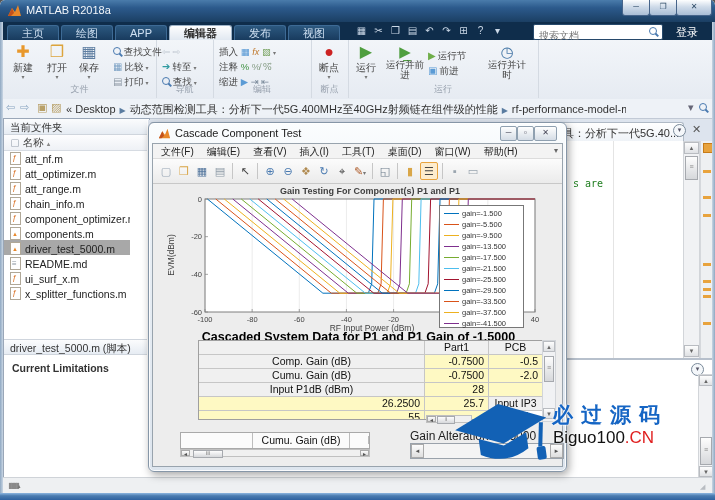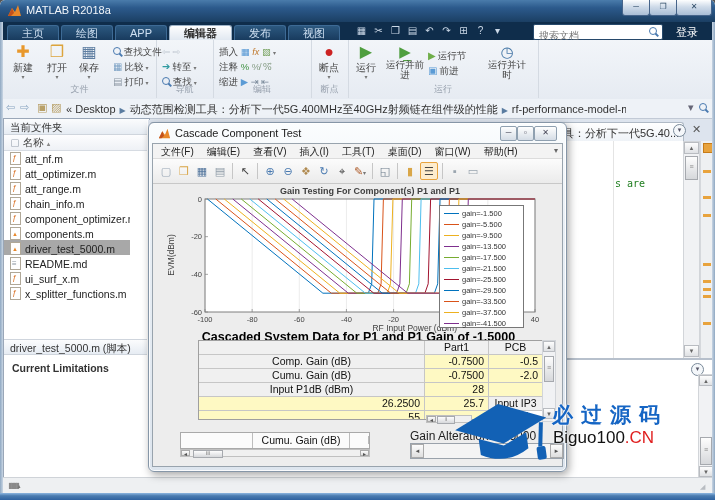--- a/index.html
+++ b/index.html
@@ -78,21 +78,21 @@
     display:flex;gap:13px;padding-left:8px;font-size:10px;color:#222;line-height:15px;box-sizing:border-box;}
   #dlg-tools{position:absolute;left:0;top:15px;width:409px;height:25px;background:linear-gradient(180deg,#fcfcfc,#ebebeb);
     border-bottom:1px solid #c8c8c8;display:flex;align-items:center;padding-left:4px;box-sizing:border-box;}
   .ti{width:16px;height:16px;font-size:11px;line-height:16px;text-align:center;margin:0 1px;}
   .tsep{width:1px;height:16px;background:#c6c6c6;margin:0 3px;}
   .selbox{border:1px solid #e8a33d;background:#fdeccd;border-radius:2px;}
   #fig{position:absolute;left:0;top:40px;width:409px;height:282px;background:#ededed;}
   #plot{position:absolute;left:1px;top:0;width:413px;height:152px;font-family:"Liberation Sans",sans-serif;}
   #ptitle{position:absolute;left:52px;top:2px;width:330px;text-align:center;font-size:9px;font-weight:600;color:#3f3f3f;}
   #ylab{position:absolute;left:-27px;top:66px;width:90px;height:10px;text-align:center;font-size:8.5px;color:#3f3f3f;transform:rotate(-90deg);}
-  #xlab{position:absolute;left:134px;top:139px;width:170px;text-align:right;font-size:8.5px;color:#3f3f3f;}
+  #xlab{position:absolute;left:134px;top:139px;width:170px;text-align:center;font-size:8.5px;color:#3f3f3f;}
   #legend{position:absolute;left:286px;top:21px;width:85px;height:123px;background:#fff;border:1px solid #777;padding:1px 0 0 4px;box-sizing:border-box;}
   .lrow{height:11px;line-height:11px;white-space:nowrap;}
   .lsw{display:inline-block;width:15px;border-top:1.6px solid #000;vertical-align:middle;margin-right:3px;}
   .ltx{font-size:7.5px;color:#333;vertical-align:middle;}
   #ttitle{position:absolute;left:17px;top:146px;width:377px;text-align:center;font-size:12.5px;font-weight:bold;color:#000;}
   #ctable{position:absolute;left:45px;top:156px;width:346px;height:80px;border:1px solid #9f9f9f;background:#fff;
     display:grid;grid-template-columns:226px 64px 54px;grid-auto-rows:14px;overflow:hidden;box-sizing:border-box;}
   .cth,.ctl{background:#f0f0f0;text-align:center;}
   .cth,.ctl,.ctd{font-size:10.5px;line-height:13px;border-right:1px solid #c6c6c6;border-bottom:1px solid #c6c6c6;color:#111;}
   .ctd{background:#fef9c3;text-align:right;padding-right:4px;}
@@ -106,21 +106,21 @@
   
   #statusbar{left:0;top:477px;width:715px;height:16px;background:#eef0f2;border-top:1px solid #cfd3d8;}
   #bluebar{left:0;top:493px;width:715px;height:7px;background:linear-gradient(180deg,#8db6e0,#4a7cb0 40%,#2f62a0);}
   .sideL{left:0;top:22px;width:3px;height:471px;background:linear-gradient(90deg,#8fa8c2,#c9d6e4);}
   .sideR{left:712px;top:22px;width:3px;height:471px;background:linear-gradient(90deg,#c9d6e4,#8fa8c2);}
   
   #wm{left:448px;top:392px;width:265px;height:80px;z-index:50;}
   #wm .t1{position:absolute;left:104px;top:9px;font-size:21px;font-weight:bold;color:#1565c4;letter-spacing:8px;white-space:nowrap;text-shadow:0 0 2px #fff,0 0 2px #fff;}
   #wm .t2{position:absolute;left:105px;top:36px;font-size:17px;font-weight:normal;color:#111;white-space:nowrap;text-shadow:0 0 2px #fff,0 0 2px #fff;}
   #wm .t2 .cn{color:#e02020;}
-  .grn{color:#1e7d1e;font-family:"DejaVu Sans Mono","Liberation Mono",monospace;font-size:10px;margin-left:42px;}
+  .grn{color:#1e7d1e;font-family:"DejaVu Sans Mono","Liberation Mono",monospace;font-size:10px;}
 </style>
 </head>
 <body>
 
 <div id="app">
 
   <div class="abs" id="titlebar">
     <svg class="abs" style="left:7px;top:3px" width="15" height="15" viewBox="0 0 15 15">
         <polygon points="1,13 5,5 8,9 11,2 14,13" fill="#e8882a"></polygon>
         <polygon points="1,13 5,5 7,10 4,13" fill="#c2511c"></polygon>

